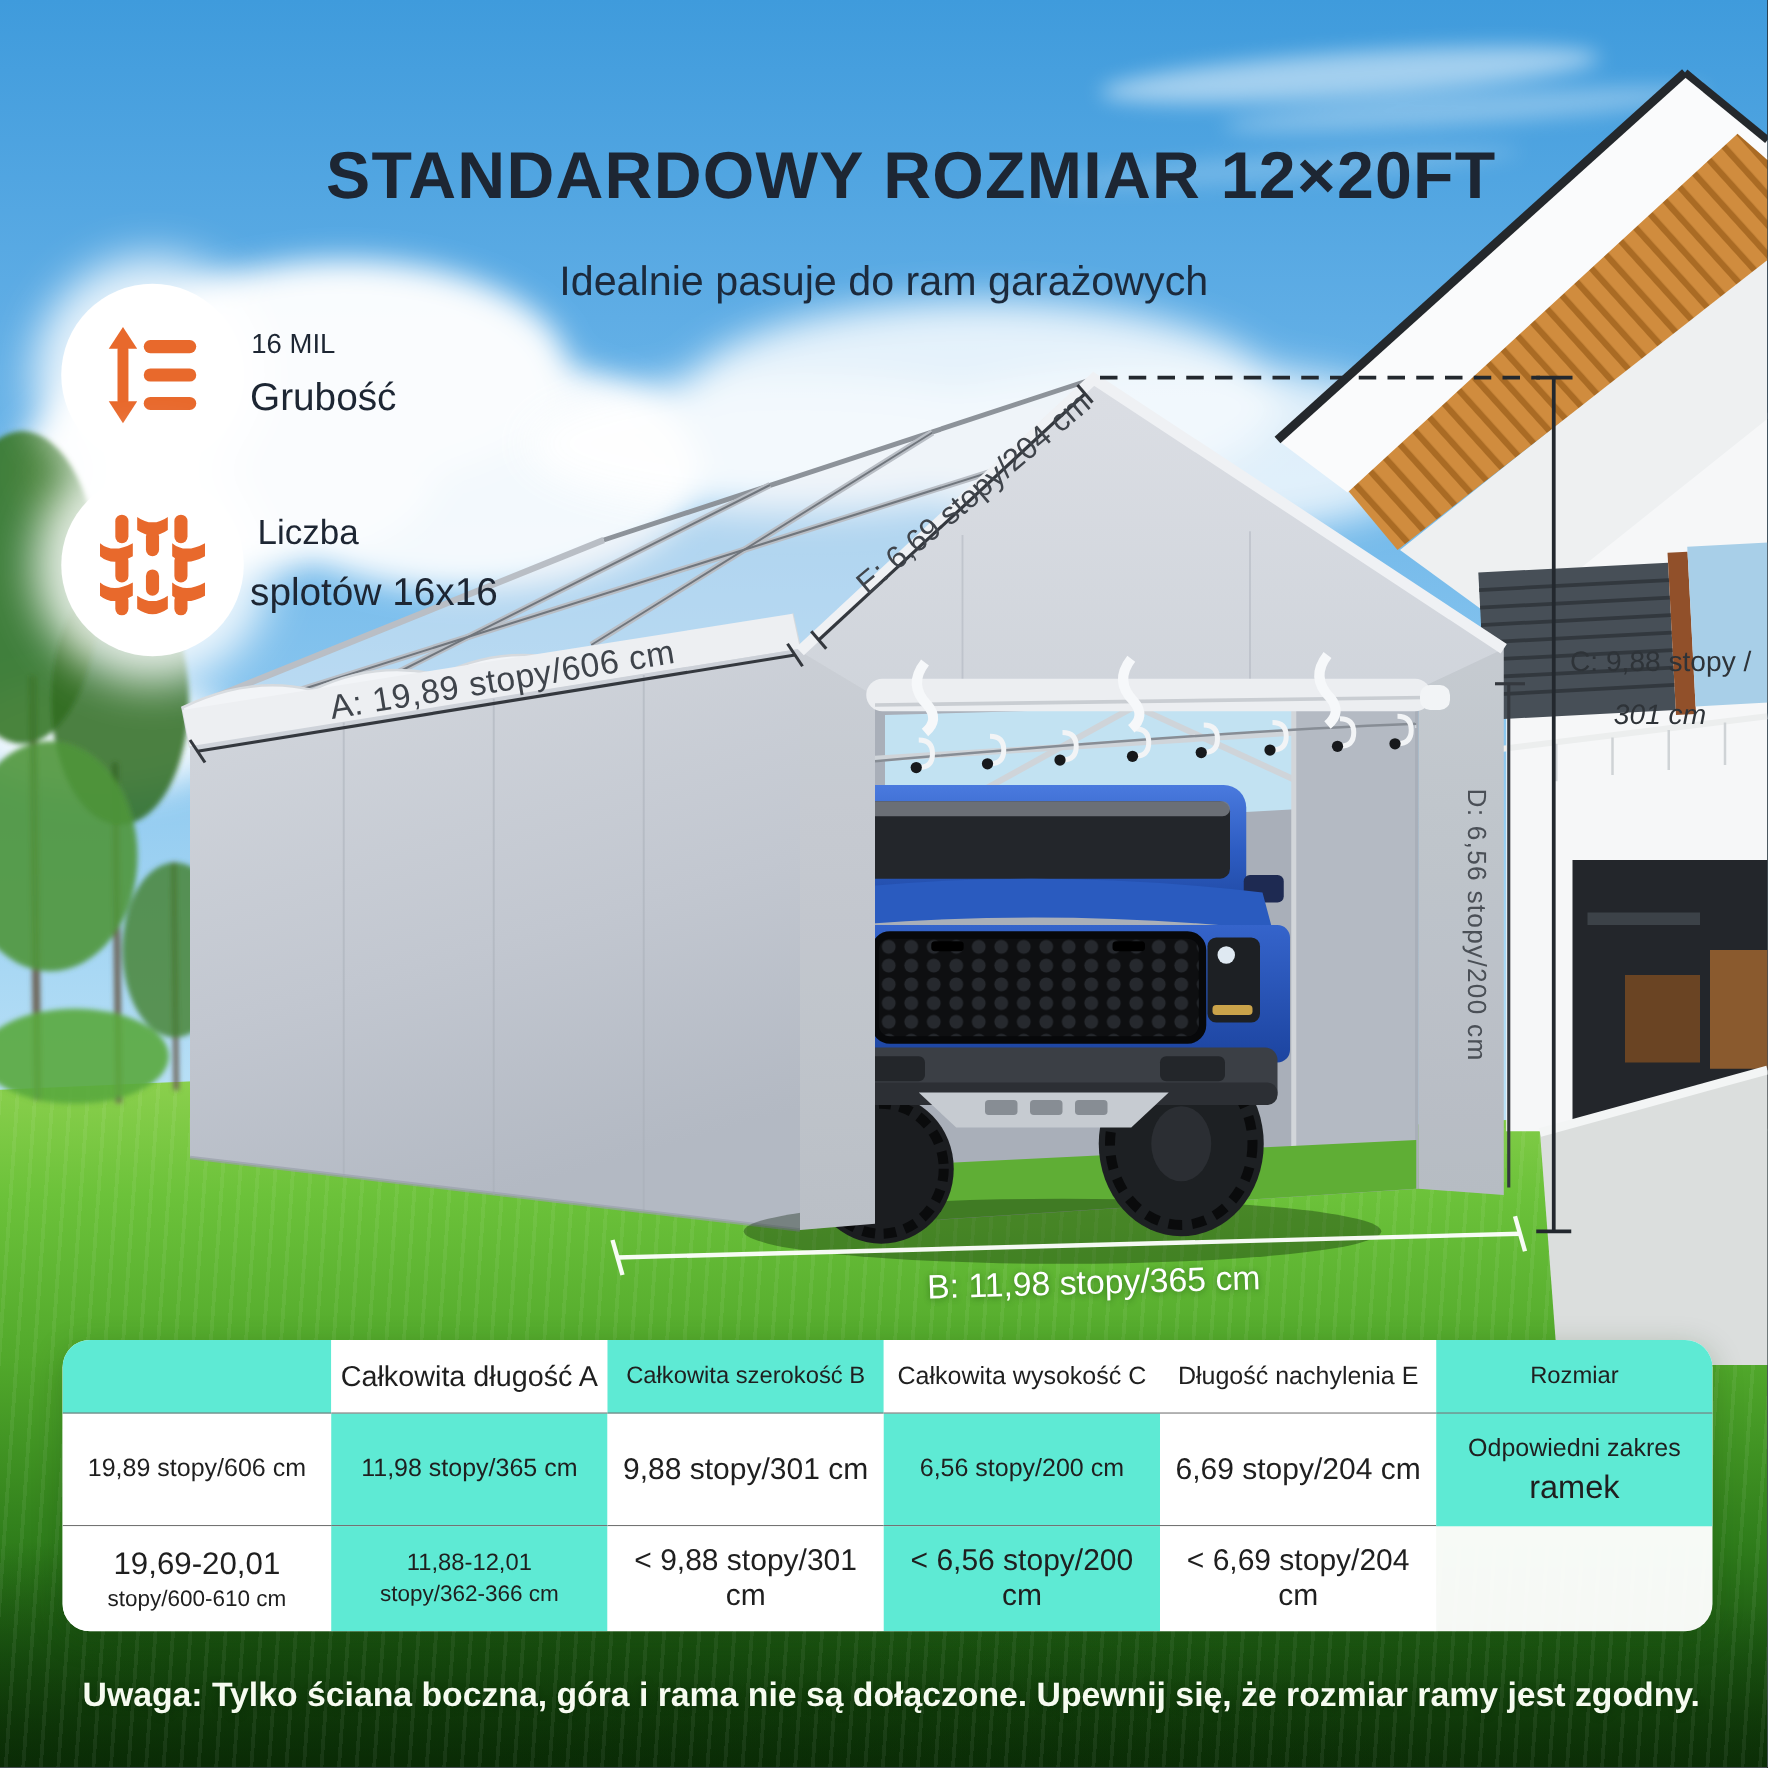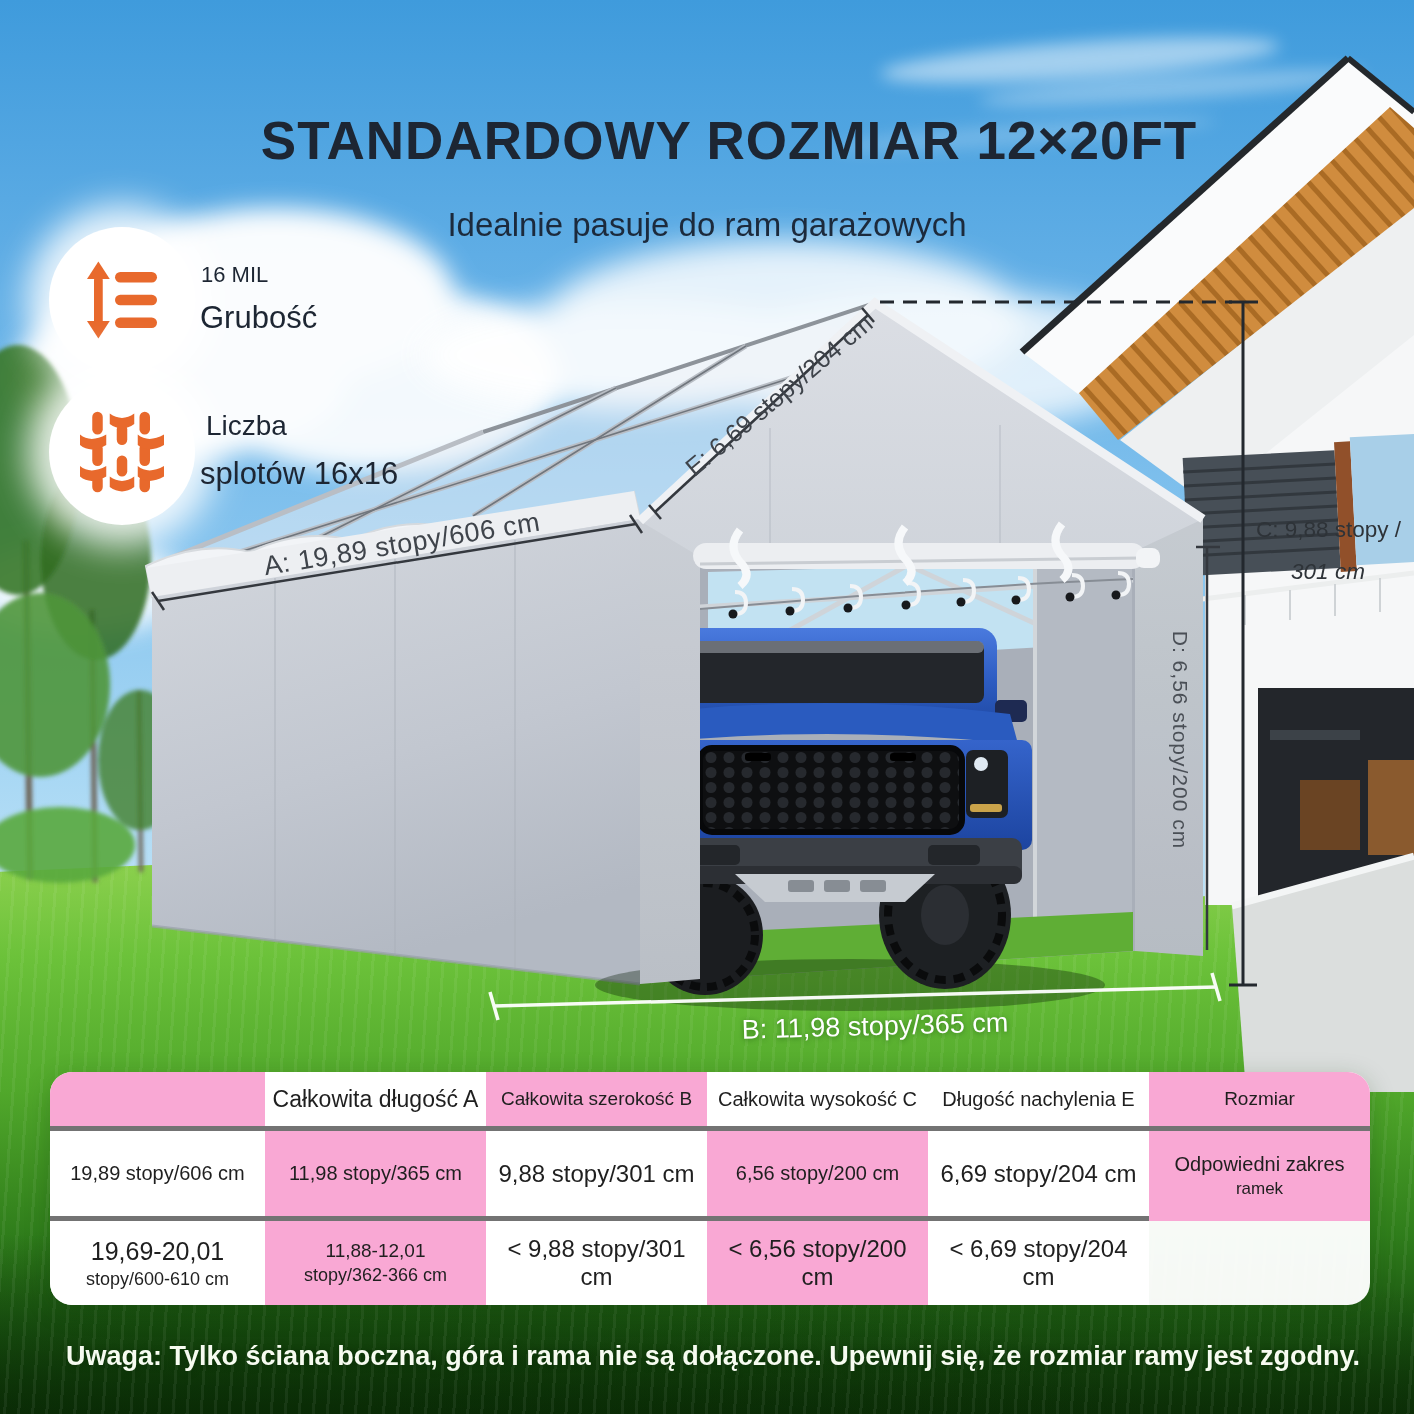--- a/index.html
+++ b/index.html
@@ -45,27 +45,27 @@
   .dimC2{left:1258px;top:559px;width:140px;text-align:center;font-size:22.5px;color:#2e3338;font-style:italic;}
   .dimD{left:1030px;top:728px;width:300px;text-align:center;font-size:21px;color:#4a4f56;transform:rotate(90deg);letter-spacing:1px;}
   .dimB{left:650px;top:1011px;width:450px;text-align:center;font-size:27px;font-weight:500;color:#ffffff;
         transform:rotate(-1.6deg);text-shadow:0 1px 5px rgba(10,60,5,.45);}
   .spec-table{
     position:absolute;left:50px;top:1072px;width:1320px;height:233px;border-radius:22px;overflow:hidden;
     background:rgba(255,255,255,.96);box-shadow:0 6px 24px rgba(20,60,10,.25);
     display:grid;grid-template-columns:215px 221px 221px 221px 221px 221px;grid-template-rows:59px 90px 84px;
   }
   .cell{display:flex;flex-direction:column;align-items:center;justify-content:center;gap:3px;color:#1f1f1f;
-        border-bottom:5px solid #737373;padding:0 6px;text-align:center;}
+        border-bottom:1px solid #737373;padding:0 6px;text-align:center;}
   .cell.last-row{border-bottom:none;}
-  .col-odd{background:#f9a8d4;} .col-even{background:#ffffff;}
+  .col-odd{background:#5eead4;} .col-even{background:#ffffff;}
   .h2{font-size:23px;font-weight:500;} .h3{font-size:19px;font-weight:500;} .h4{font-size:20px;font-weight:500;}
   .h5{font-size:24px;font-weight:500;} .h6{font-size:20px;font-weight:500;}
   .v-lab{font-size:19px;} .v-std{font-size:20px;} .v-sm{font-size:24px;}
-  .r2-lab1{font-size:20px;} .r2-lab2{font-size:17px;}
+  .r2-lab1{font-size:20px;} .r2-lab2{font-size:26px;}
   .r2-a1{font-size:25px;font-weight:500;} .r2-sub{font-size:18px;} .r2-b1{font-size:19px;}
   .note{position:absolute;left:0;right:0;top:1341px;text-align:center;font-size:27px;font-weight:600;
         color:var(--note-text,#f6fbf0);text-shadow:0 1px 6px rgba(8,40,4,.55);padding-left:12px;}
 </style>
 </head>
 <body>
 
 <div class="canvas">
 
   <div class="cloud c1"></div>

